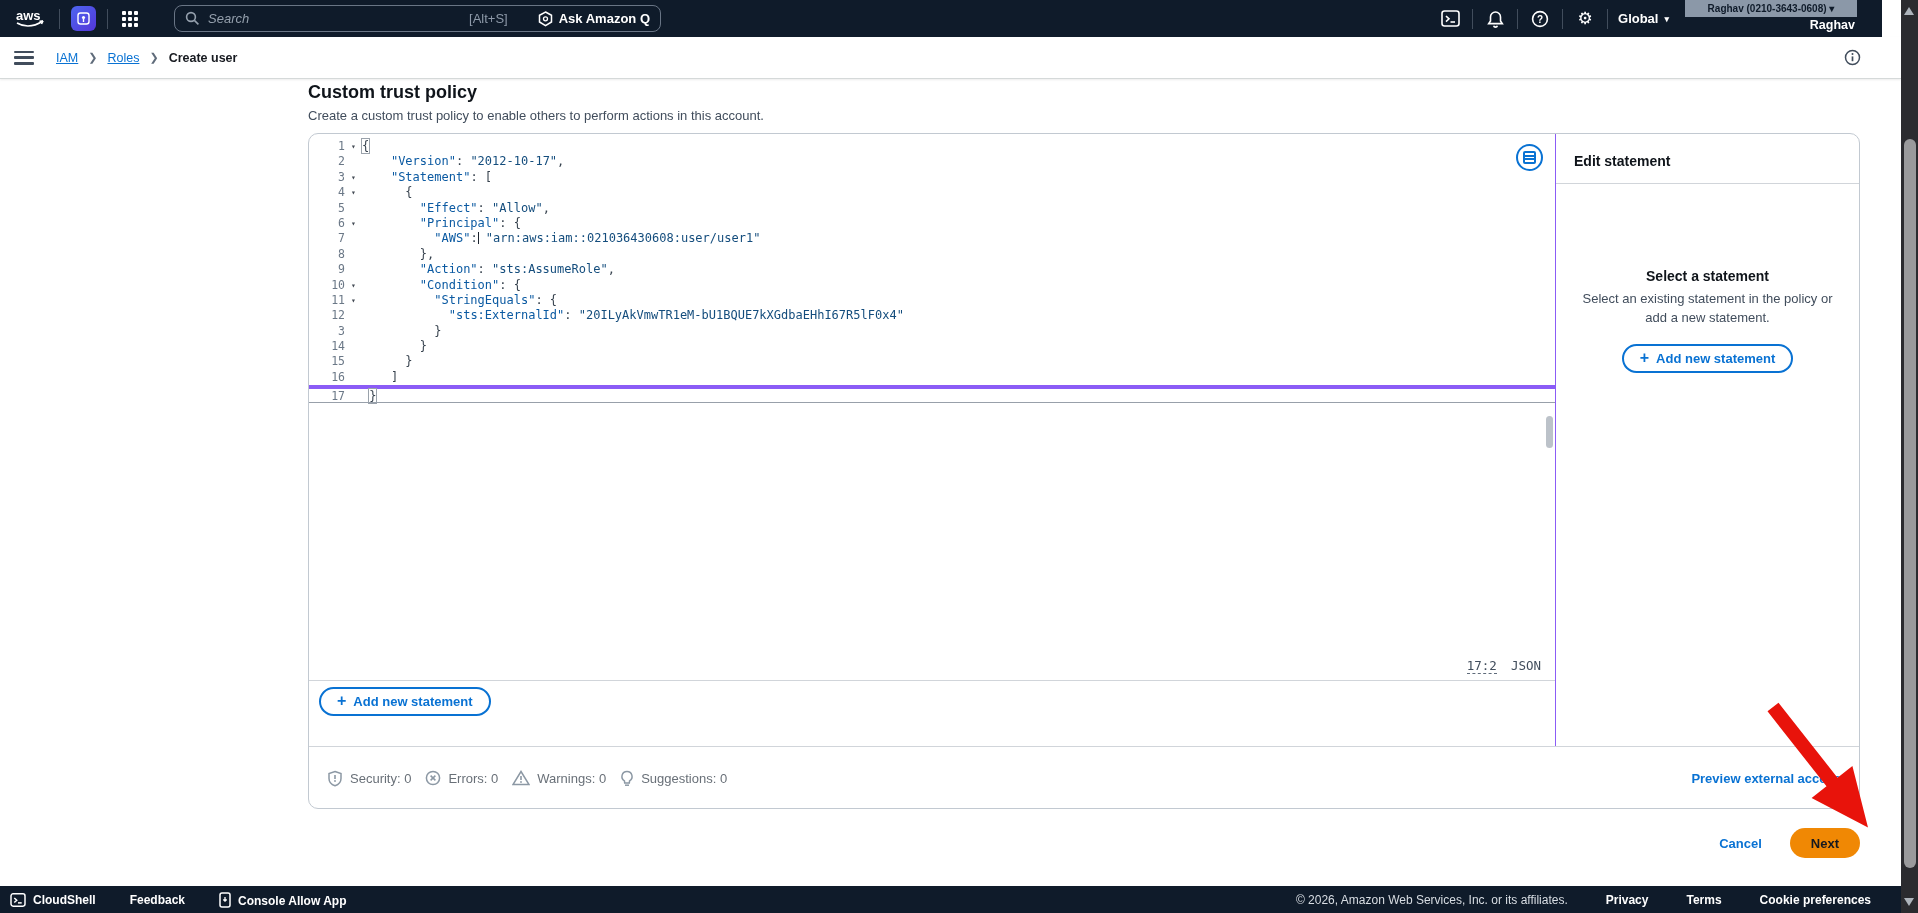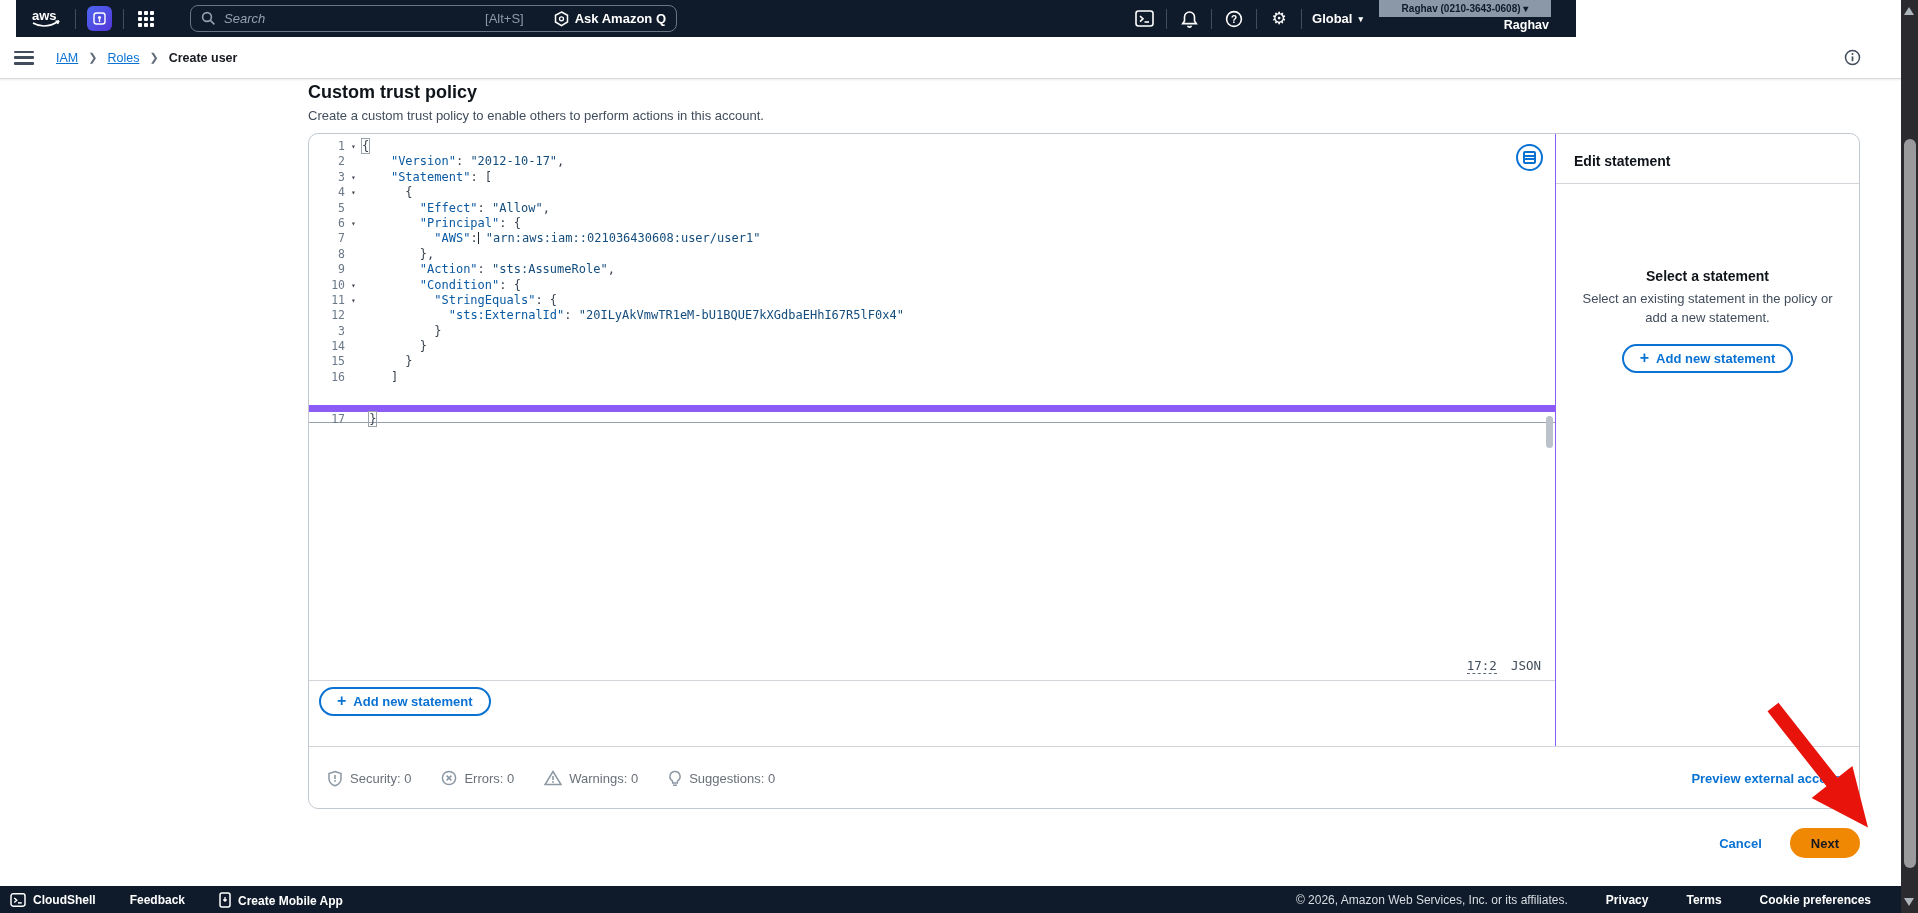--- a/index.html
+++ b/index.html
@@ -1,21 +1,21 @@
 <!DOCTYPE html>
 <html><head>
 <meta charset="utf-8">
 <style>
   * { margin:0; padding:0; box-sizing:border-box; }
   html,body { width:1918px; height:913px; overflow:hidden; background:#fff;
     font-family:"Liberation Sans", sans-serif; }
   .screen { position:relative; width:1918px; height:913px; background:#fff; }
 
   
-  .topnav { position:absolute; top:0; left:16px; width:1560px; height:37px;
+  .topnav { position:absolute; top:0; left:0; width:1882px; height:37px;
     background:#0f1b2a; display:flex; align-items:center; padding:0 14px; z-index:30; }
   .nav-left { display:flex; align-items:center; gap:11px; }
   .nav-divider { width:1px; height:20px; background:#414d5c; }
   .aws-logo { display:flex; align-items:center; cursor:pointer; }
   .iam-badge { width:25px; height:25px; border-radius:6px;
     background:linear-gradient(135deg,#4d66f0 0%,#5436d8 100%);
     display:flex; align-items:center; justify-content:center; cursor:pointer; }
   .grid-icon { display:grid; grid-template-columns:repeat(3,4px); grid-gap:2px; cursor:pointer; padding:3px; }
   .grid-icon i { width:4px; height:4px; background:#fff; border-radius:1px; }
   .search-pill { display:flex; align-items:center; width:487px; height:27px;
@@ -55,21 +55,21 @@
   .card { position:absolute; left:308px; top:133px; width:1552px; height:676px;
     border:1px solid #c2c9d1; border-radius:10px; background:#fff; }
   .card-main { display:flex; height:612px; }
   .editor-col { flex:1; display:flex; flex-direction:column; position:relative; min-width:0; }
   .code-area { height:546px; position:relative; padding-top:5px;
     font-family:"DejaVu Sans Mono", monospace; font-size:12px; overflow:hidden; }
   .code-line { display:flex; height:15.4px; line-height:15.4px; cursor:text; }
   .code-line .ln { width:36px; text-align:right; color:#6b7887; font-size:11.5px; flex:none; }
   .code-line .fold { width:17px; text-align:center; color:#434a54; font-size:8px; flex:none; }
   .code-line .code { white-space:pre; color:#37424e; }
-  .code-line.active { border-top:7px solid #8b5cf6; border-bottom:1px solid #98a0aa; height:17.4px;margin-top:20px; }
+  .code-line.active { border-top:4px solid #8b5cf6; border-bottom:1px solid #98a0aa; height:17.4px; }
   .tk-p { color:#37424e; }
   .tk-k { color:#0b5aa2; }
   .tk-s { color:#144d7d; }
   .tk-pb { color:#37424e; outline:1px solid #9aa2ab; }
   .tk-cur { display:inline-block; width:0; border-left:1.5px solid #1b232d; height:12px; vertical-align:-1.5px; }
   .panel-toggle { position:absolute; top:10px; right:12px; width:27px; height:27px;
     border:2px solid #0972d3; border-radius:50%; background:#fff; display:flex;
     align-items:center; justify-content:center; cursor:pointer; }
   .pt-glyph { width:13px; height:13px; background:#0972d3; border-radius:2px;
     display:flex; flex-direction:column; justify-content:space-evenly; padding:0 2px; }
@@ -88,21 +88,21 @@
 
   .right-panel { width:304px; border-left:1px solid #8b5cf6; flex:none; }
   .rp-title { font-size:14px; font-weight:bold; color:#0f141a; padding:19px 18px 14px; }
   .rp-divider { border-bottom:1px solid #d1d5da; }
   .rp-empty { margin-top:84px; text-align:center; padding:0 22px; }
   .rp-empty-title { font-size:14px; font-weight:bold; color:#0f141a; }
   .rp-empty-desc { font-size:13px; color:#414d5c; line-height:1.45; margin-top:6px; }
   .rp-empty .btn-outline { margin-top:16px; }
 
   .status-row { border-top:1px solid #d1d5da; height:63px; display:flex; align-items:center;
-    padding:0 18px; gap:30px; }
+    padding:0 18px; gap:14px; }
   .status-item { display:flex; align-items:center; gap:7px; color:#697078; font-size:13px; }
   .preview-link { margin-left:auto; color:#0972d3; font-size:13px; font-weight:bold; cursor:pointer; }
 
   .actions { position:absolute; right:58px; top:828px; display:flex; align-items:center; gap:28px; }
   .cancel-link { color:#0972d3; font-size:13px; font-weight:bold; cursor:pointer; }
   .btn-next { height:30px; padding:0 21px; border:none; border-radius:16px; background:#f08804;
     color:#16191f; font-weight:bold; font-size:13px; cursor:pointer;
     font-family:"Liberation Sans", sans-serif; }
 
   .annot-arrow { position:absolute; left:1738px; top:702px; z-index:50; pointer-events:none; }
@@ -418,21 +418,21 @@
       <span>CloudShell</span>
     </span>
     <span class="foot-item">
       <span>Feedback</span>
     </span>
     <span class="foot-item">
       <svg width="12" height="16" viewBox="0 0 12 16">
         <rect x="1" y="1" width="10" height="14" rx="2" fill="none" stroke="#fff" stroke-width="1.5"></rect>
         <path d="M6 5 v4 M4.3 7.5 L6 9.2 L7.7 7.5" fill="none" stroke="#fff" stroke-width="1.3"></path>
       </svg>
-      <span>Create Mobile App</span>
+      <span>Console Allow App</span>
     </span>
     <span class="foot-right">
       <span class="copyright">© 2026, Amazon Web Services, Inc. or its affiliates.</span>
       <span class="foot-link">Privacy</span>
       <span class="foot-link">Terms</span>
       <span class="foot-link">Cookie preferences</span>
     </span>
   </div>
 
   <div class="scrollbar">

